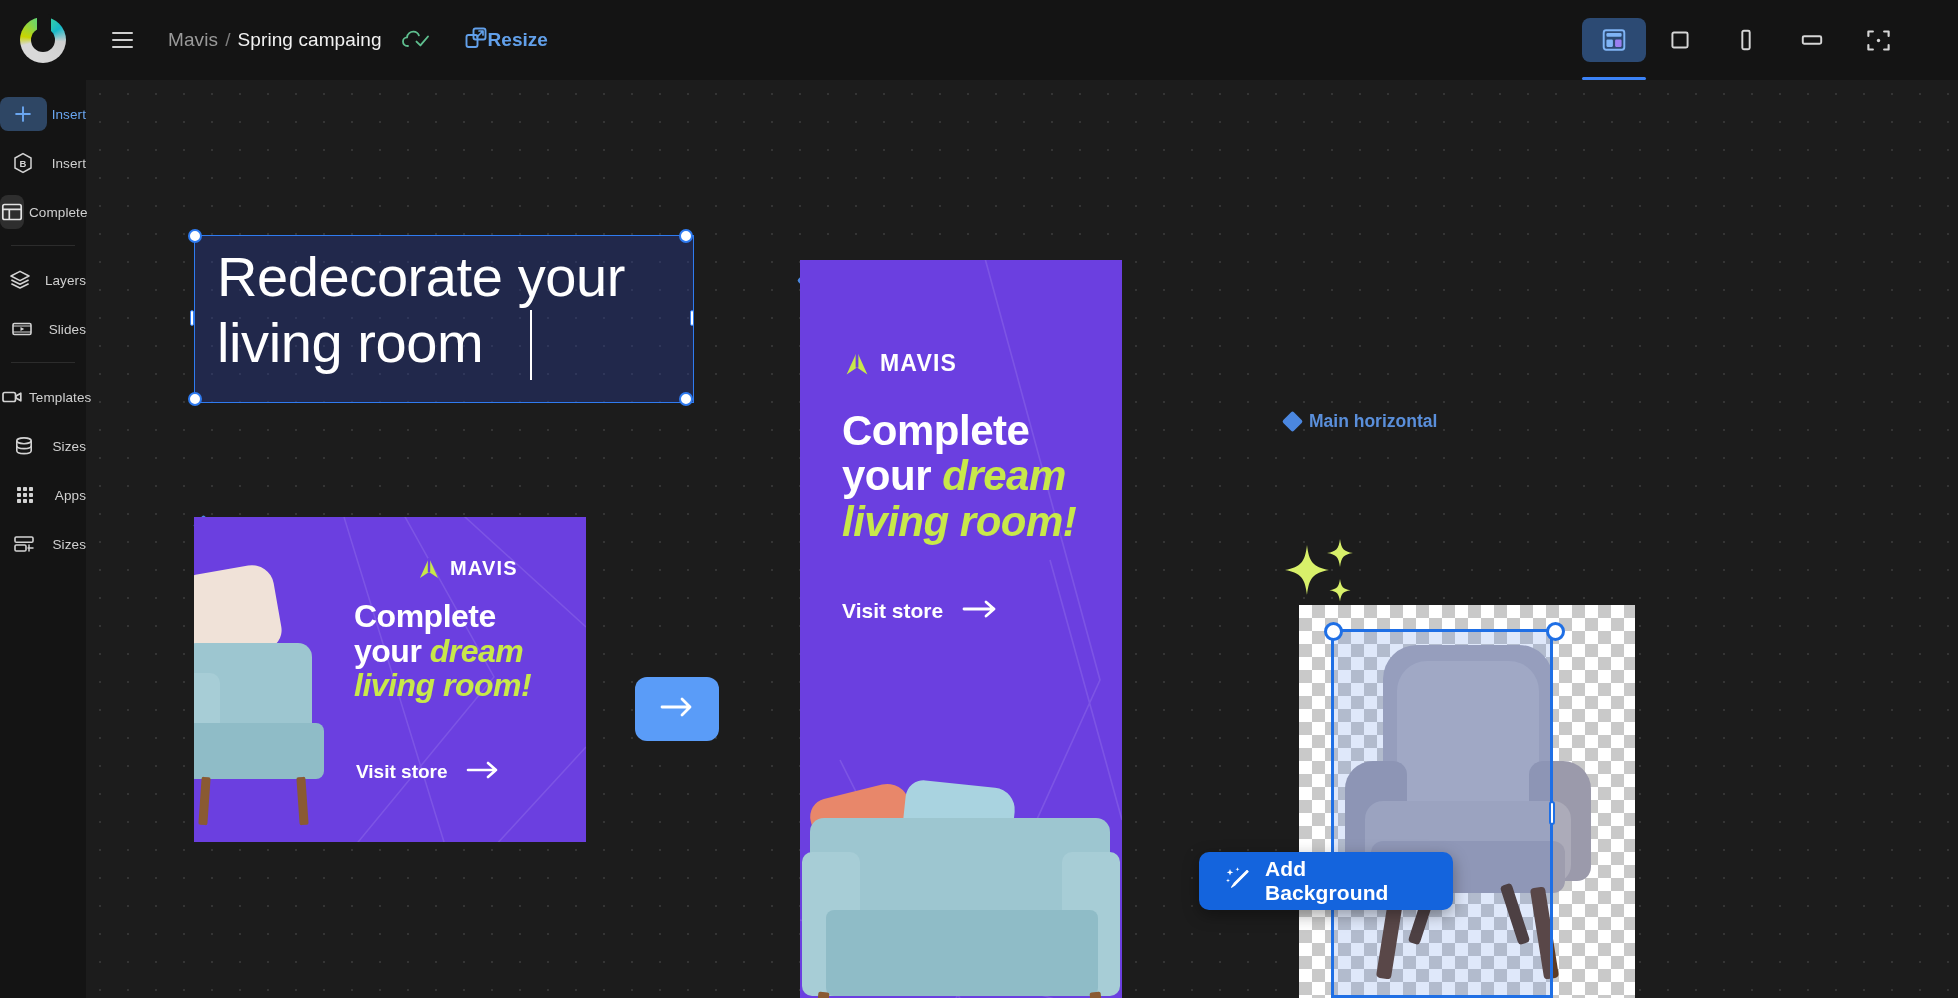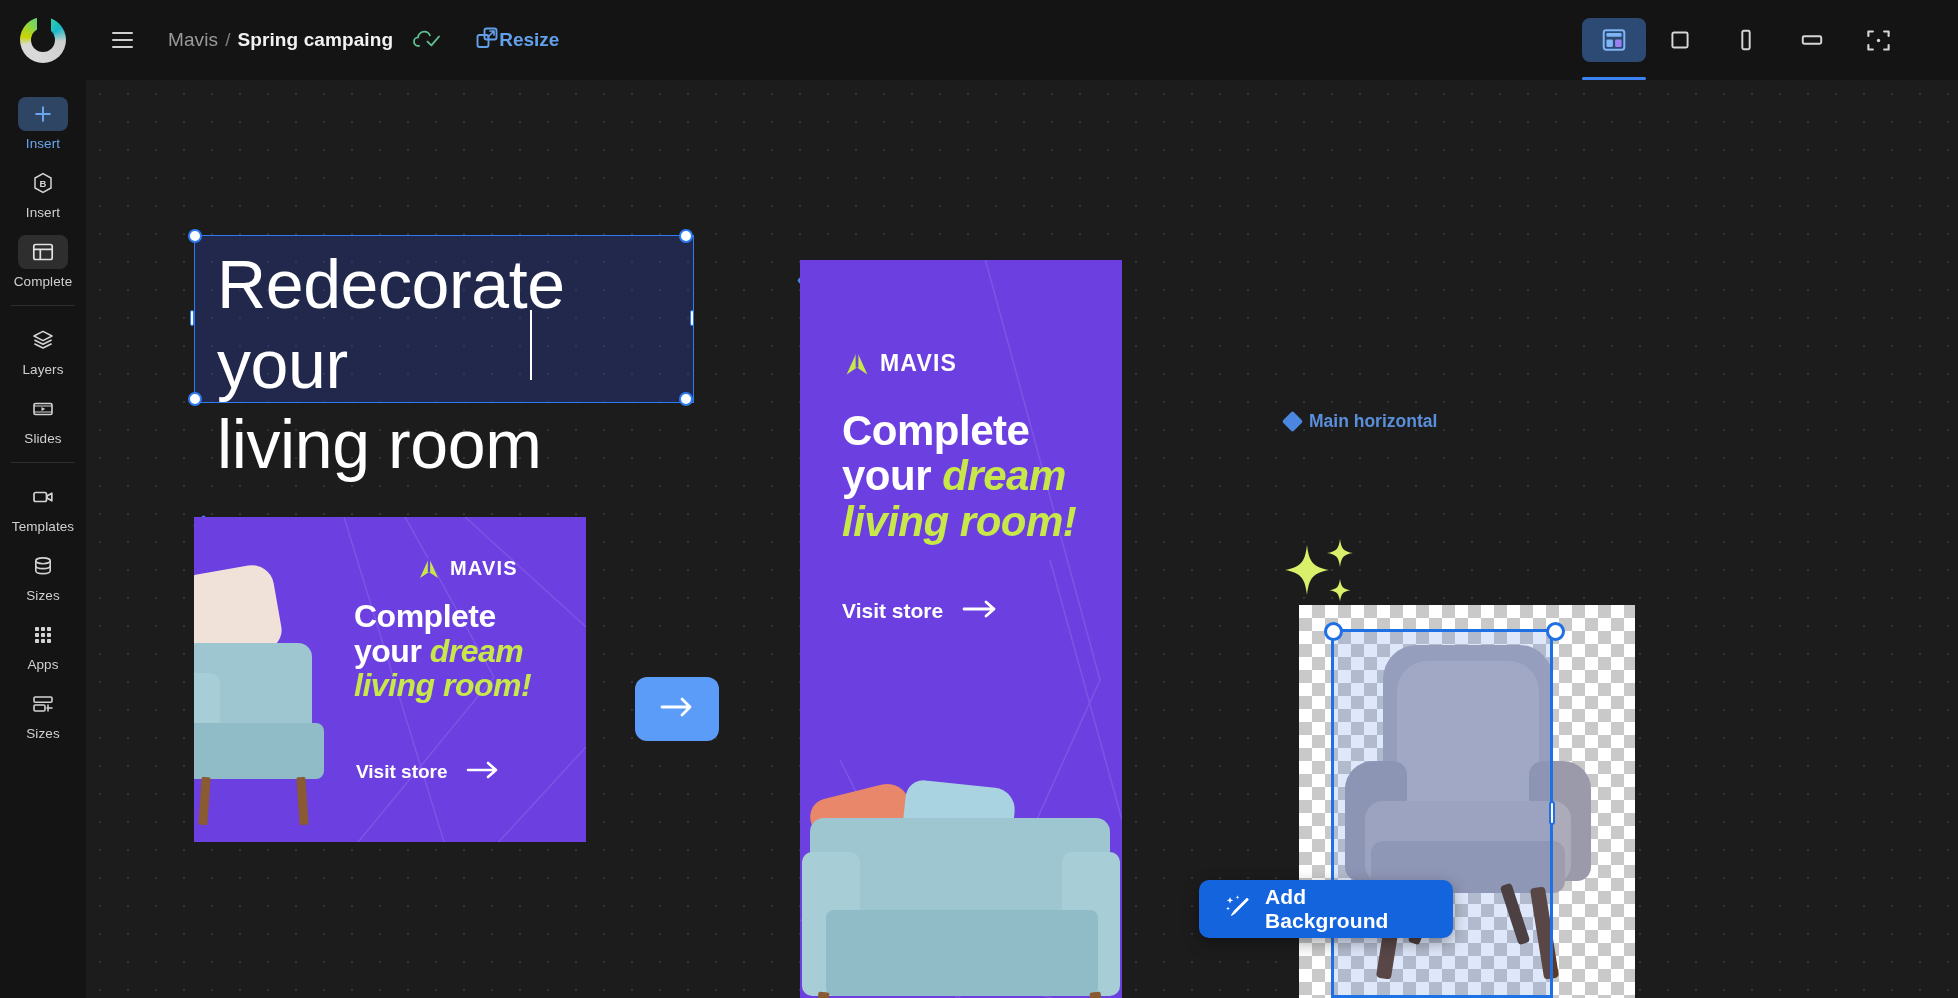--- a/index.html
+++ b/index.html
@@ -41,21 +41,21 @@
     cursor: pointer; border-radius: 5px;
   }
   .hamburger span { display:block; width: 21px; height: 2px; background: #cfcfcf; border-radius: 2px; }
 
   .breadcrumb {
     margin-left: 26px; display: flex; align-items: center; gap: 0px;
     font-size: 19px; letter-spacing: .1px;
   }
   .bc-parent { color: #9a9a9a; }
   .bc-sep { color: #7d7d7d; margin: 0 7px; }
-  .bc-current { color: #f2f2f2; font-weight: 700; }
+  .bc-current { color: #f2f2f2; font-weight: 400; }
 
   .cloud-icon { margin-left: 20px; width: 30px; height: 22px; display:flex; align-items:center; }
 
   .resize-btn {
     margin-left: 28px; display: flex; align-items: center; 
     cursor: pointer; padding: 5px 4px; border-radius: 5px;
   }
   .resize-label { color: #62a0ea; font-size: 19px; font-weight: 700; }
 
   .view-tools {
@@ -76,21 +76,21 @@
   
   .sidebar {
     position: absolute; left: 0; top: 80px; width: 86px; height: 918px;
     background: #141414;
     display: flex; flex-direction: column; align-items: center;
     padding-top: 12px;
     z-index: 30;
   }
   .side-item {
     width: 86px; padding: 5px 0 4px; margin-bottom: 6px;
-    display: flex; flex-direction: column; align-items: center; gap: 5px;
+    display: flex; flex-direction: row; align-items: center; gap: 5px;
     cursor: pointer;
   }
   .side-icon {
     width: 50px; height: 34px; border-radius: 8px;
     display: flex; align-items: center; justify-content: center;
     color: #d3d3d3;
   }
   .side-item.insert .side-icon { background: #2f4straw; }
   .side-item.insert .side-icon { background: #2e4664; color: #6aa6f0; }
   .side-item.templates .side-icon { background: #2e2e2e; }
@@ -114,21 +114,21 @@
   }
   .diamond { width: 15px; height: 15px; background: #4b87e0; transform: rotate(45deg); border-radius: 2px; }
 
   
   .textbox {
     position: absolute;
     border: 1.6px solid #2f7bf0;
     background: rgba(40,58,140,0.42);
   }
   .textbox .tb-text {
-    color: #ffffff; font-size: 68px; line-height: 1.18;
+    color: #ffffff; font-size: 56px; line-height: 1.18;
     font-weight: 400; letter-spacing: -.4px;
     padding: 8px 18px 12px 22px;
     white-space: pre-line;
   }
   .caret {
     position: absolute; width: 2px; background: #ffffff;
   }
   .handle {
     position: absolute; width: 10px; height: 10px; border-radius: 50%;
     background: #ffffff; border: 2px solid #2f7bf0; box-sizing: content-box;
@@ -551,21 +551,21 @@
       <div style="position:absolute; left:86px; top:242px; width:12px; height:62px; background:#4e3220; border-radius:4px; transform:rotate(18deg);"></div>
       <div style="position:absolute; left:178px; top:242px; width:12px; height:62px; background:#4e3220; border-radius:4px; transform:rotate(-18deg);"></div>
     </div>
 
     <div class="sel-rect" style="left:32px; top:24px; width:222px; height:369px;"></div>
     <div class="handle" style="left:25px; top:17px; width:13px; height:13px; background:#ffffff; border:3px solid #1f6fe5;"></div>
     <div class="handle" style="left:247px; top:17px; width:13px; height:13px; background:#ffffff; border:3px solid #1f6fe5;"></div>
     <div class="handle-mid" style="left:250px; top:196px; width:6px; height:24px; background:#ffffff; border:2px solid #1f6fe5;"></div>
   </div>
 
-  <div class="addbg" style="left:1113px; top:800px; width:254px;">
+  <div class="addbg" style="left:1113px; top:772px; width:254px;">
     <span>
       <svg width="26" height="26" viewBox="0 0 26 26">
         <path d="M22 4.5 L9 17.5 L6.5 21.2 L10.2 18.7 L23.2 5.7 Z" fill="#fff" stroke="#fff" stroke-width="1.1" stroke-linejoin="round"></path>
         <path d="M5 3 L5.9 5.4 L8.3 6.3 L5.9 7.2 L5 9.6 L4.1 7.2 L1.7 6.3 L4.1 5.4 Z" fill="#fff"></path>
         <path d="M12.5 1.2 L13 2.7 L14.5 3.2 L13 3.7 L12.5 5.2 L12 3.7 L10.5 3.2 L12 2.7 Z" fill="#fff"></path>
         <path d="M3 12.5 L3.5 14 L5 14.5 L3.5 15 L3 16.5 L2.5 15 L1 14.5 L2.5 14 Z" fill="#fff"></path>
       </svg>
     </span>
     <span class="addbg-label">Add Background</span>
   </div>

